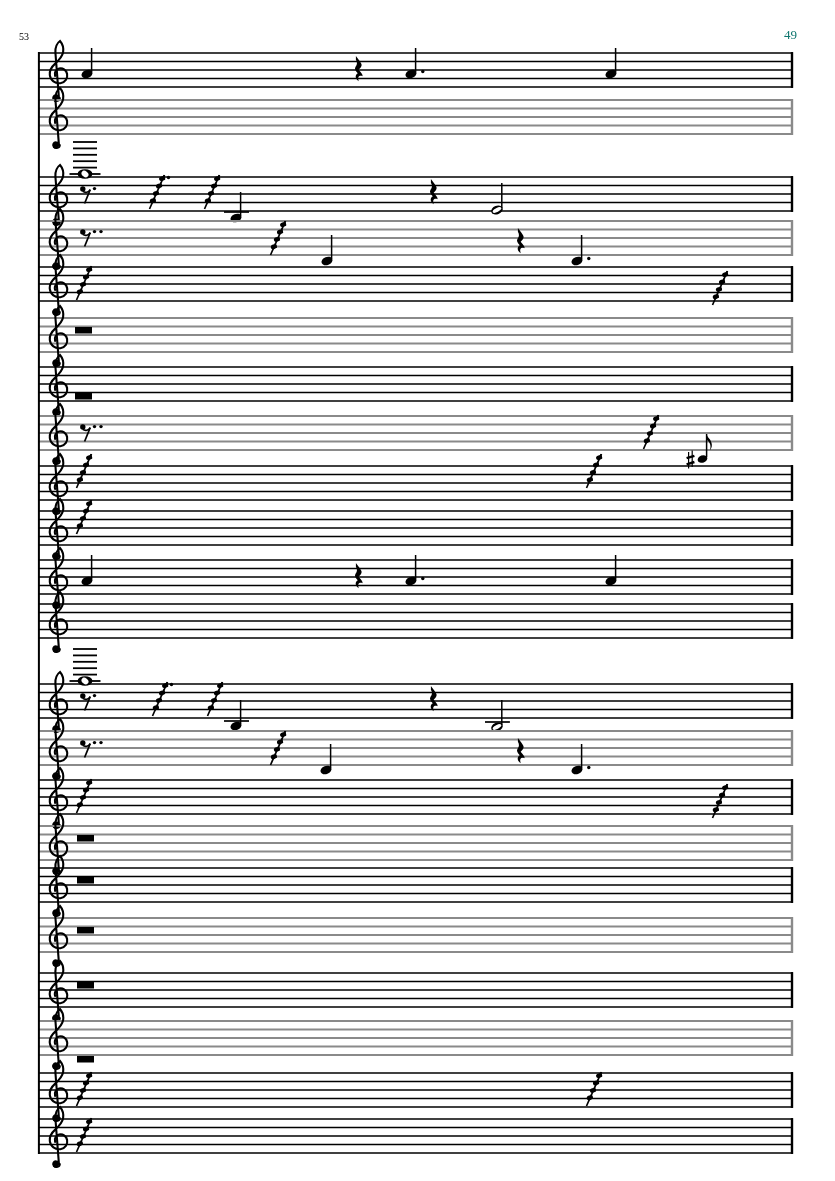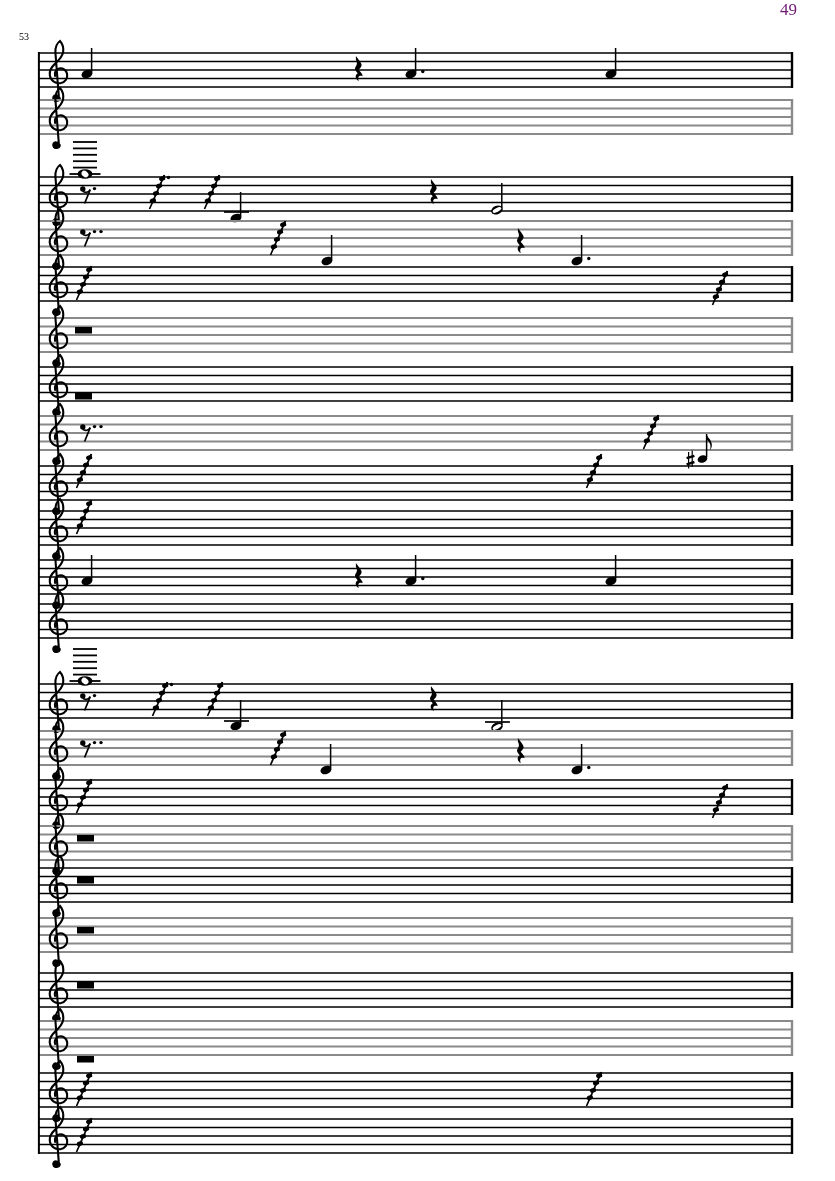--- a/index.html
+++ b/index.html
@@ -5,22 +5,22 @@
   html,body{margin:0;padding:0;background:#e8e8e8;}
   .page{
     position:relative;
     width:835px;height:1181px;
     background:#ffffff;
     margin:0 auto;
     font-family:"Liberation Serif", serif;
     overflow:hidden;
   }
   .page-number{
-    position:absolute; top:0; right:38px;
-    font-size:17px; color:#701a75;
+    position:absolute; top:27px; right:38px;
+    font-size:13px; color:#0f766e;
   }
   .measure-number{
     position:absolute; top:31px; left:19px;
     font-size:10px; color:#000;
   }
   svg{position:absolute;left:0;top:0;}
 </style>
 </head>
 <body>
 

